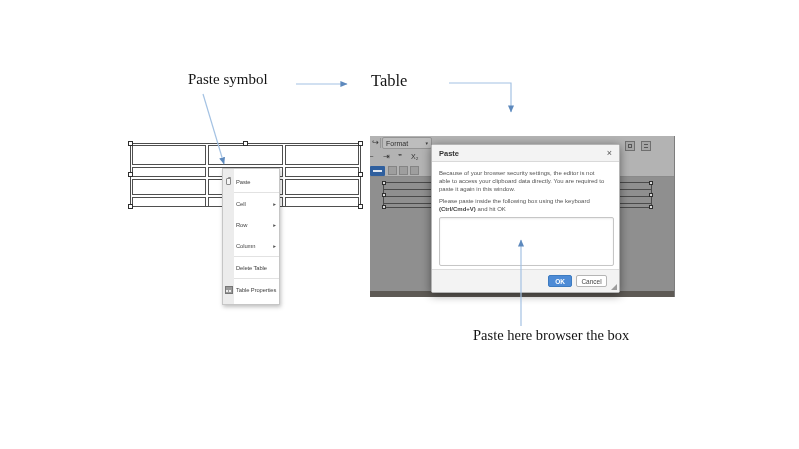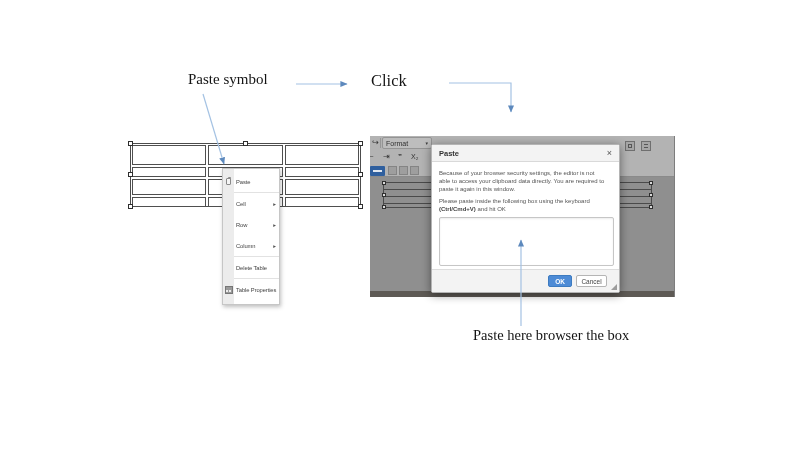--- a/index.html
+++ b/index.html
@@ -101,21 +101,21 @@
 
   
   .overlay { position:absolute; inset:0; z-index:50; pointer-events:none; }
 </style>
 </head>
 <body>
 
 <div class="canvas">
 
   <div class="ann-label" id="lbl-paste-symbol">Paste symbol</div>
-  <div class="ann-label" id="lbl-click">Click</div>
+  <div class="ann-label" id="lbl-click">Table</div>
   <div class="ann-label" id="lbl-paste-here">Paste here browser the box</div>
 
   <div class="big-table">
     <div class="grid">
       <div class="cell"></div>
       <div class="cell"></div>
       <div class="cell"></div>
       <div class="cell"></div>
       <div class="cell"></div>
       <div class="cell"></div>

